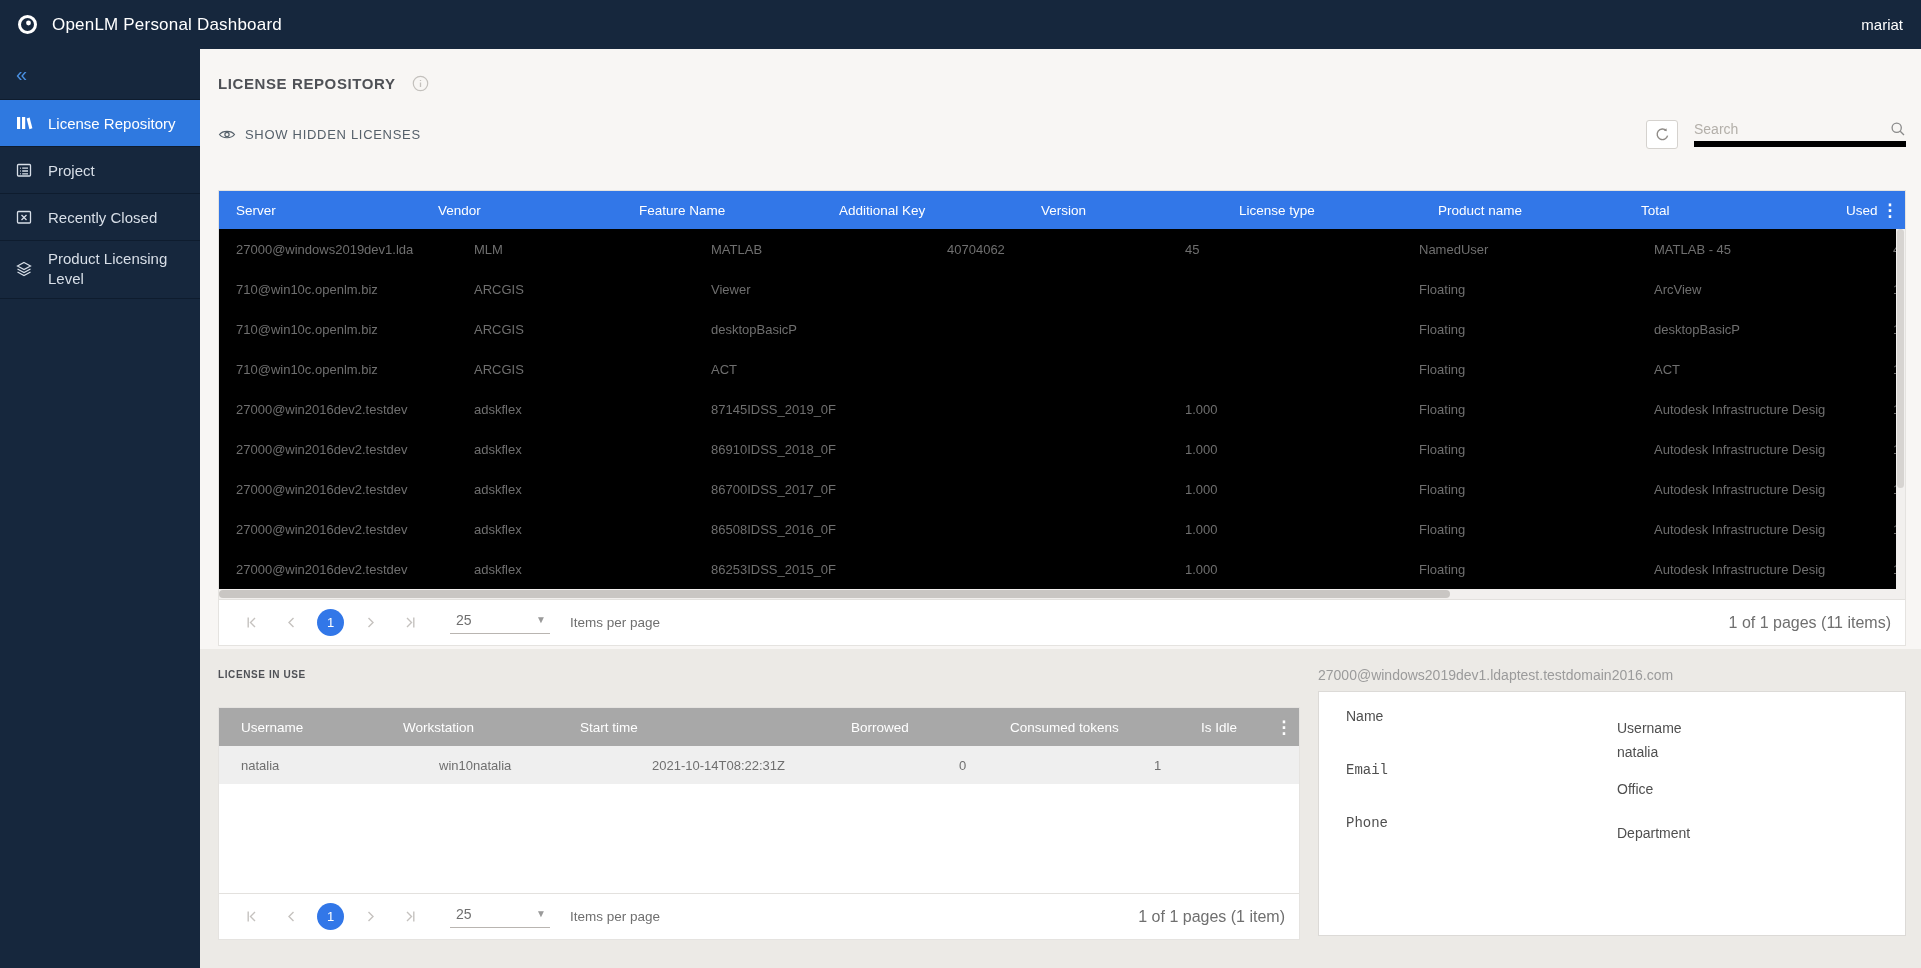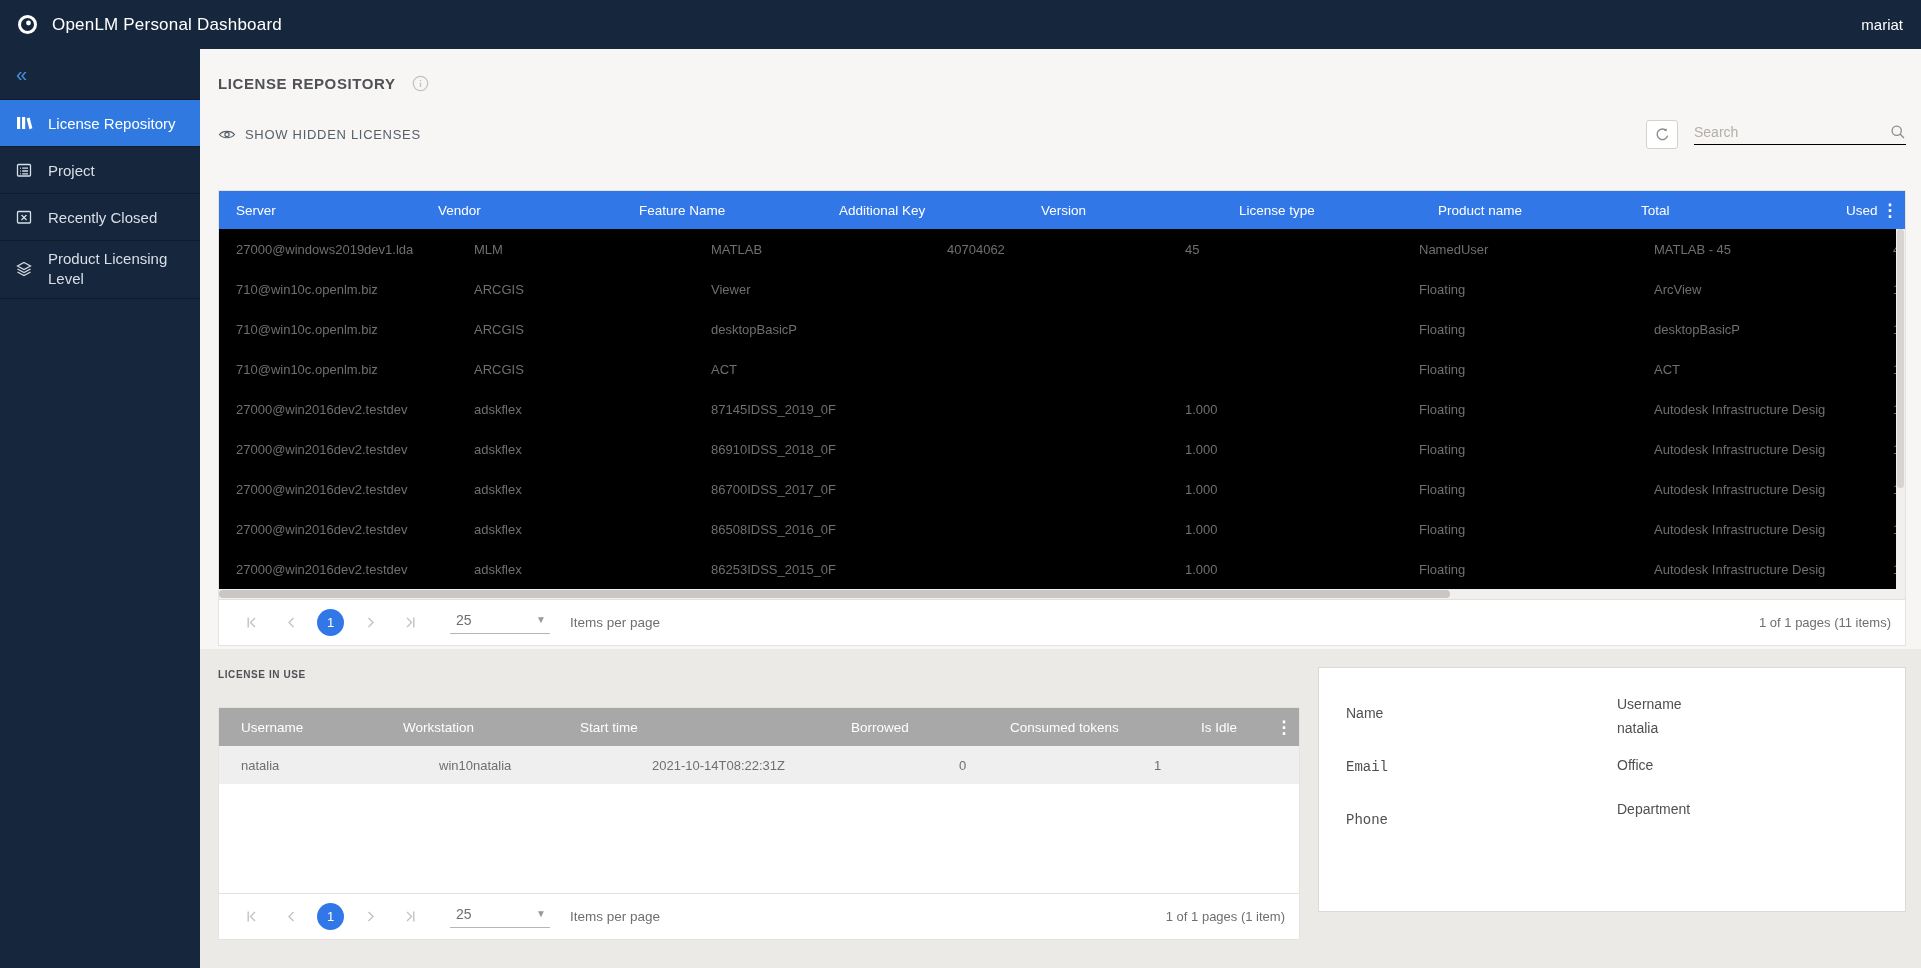--- a/index.html
+++ b/index.html
@@ -29,21 +29,21 @@
   .page-title { font-size:15px; font-weight:700; letter-spacing:.6px; color:#4F5156; }
   .info-ico { margin-left:16px; display:flex; cursor:pointer; }
 
   .toolbar { display:flex; align-items:center; margin:26px 15px 0 18px; height:32px; }
   .show-hidden { display:flex; align-items:center; gap:9px; color:#55606A; font-size:13px;
                  letter-spacing:.7px; cursor:pointer; }
   .toolbar .spacer { flex:1; }
   .refresh-btn { width:32px; height:29px; border:1px solid #D5D2CE; border-radius:3px; background:#fff;
                  display:flex; align-items:center; justify-content:center; cursor:pointer; }
   .searchbox { display:flex; align-items:flex-end; margin-left:16px; width:212px;
-               border-bottom:1px solid #000000; padding-bottom:4px; }
+               border-bottom:6px solid #000000; padding-bottom:4px; }
   .searchbox input { border:none; outline:none; background:transparent; flex:1; font-size:14px;
                      color:#555; font-family:"Liberation Sans",sans-serif; }
   .searchbox input::placeholder { color:#B3AFA9; }
 
   
   .card { background:#000000; border:1px solid #E5E3E0; }
   .t1 { position:absolute; left:18px; top:141px; width:1688px; }
   .thead { display:flex; align-items:center; position:relative; }
   .t1 .thead { background:#3277E8; height:38px; }
   .thead .cell { color:#fff; font-size:13.5px; cursor:pointer; }
@@ -74,21 +74,21 @@
             margin-right:12px; cursor:pointer; }
   .pg-num { width:27px; height:27px; border-radius:50%; background:#3277E8; color:#fff;
             display:flex; align-items:center; justify-content:center; font-size:13px;
             margin-right:12px; cursor:pointer; }
   .pgsize { display:flex; align-items:center; justify-content:space-between; width:100px;
             border-bottom:1px solid #B9B5B1; padding:0 4px 5px 6px; margin:0 20px 0 14px;
             cursor:pointer; }
   .pgsize .val { font-size:14px; color:#6F6F6F; }
   .pgsize .caret { font-size:10px; color:#9A9A9A; }
   .pg-items { font-size:13.5px; color:#6F6F6F; }
-  .pg-summary { margin-left:auto; font-size:13px; color:#6F6F6F;text-align:right; }
+  .pg-summary { margin-left:auto; font-size:16px; color:#6F6F6F;text-align:right; }
 
   
   .band { position:absolute; left:0; right:0; top:600px; bottom:0; background:#ECEAE6; }
   .band .section-title { position:absolute; left:18px; top:20px; font-size:10px; font-weight:700;
                          letter-spacing:.6px; color:#4F5156; }
   .t2 { position:absolute; left:18px; top:58px; width:1082px; height:233px;
         display:flex; flex-direction:column; }
   .t2 .thead { background:#A8A8A8; height:38px; }
   .t2 .trow { height:38px; background:#EFEFEF; }
   .t2 .cell { padding-left:22px; }
@@ -96,21 +96,21 @@
   .t2 .cell:nth-child(3){width:271px;} .t2 .cell:nth-child(4){width:159px;}
   .t2 .cell:nth-child(5){width:213px;}
   .t2 .cell:nth-child(6){width:98px; text-align:left; padding:0 30px 0 0;}
   .t2 .filler { flex:1; background:#fff; }
 
   .detail-wrap { position:absolute; left:1118px; top:18px; width:588px; }
   .detail-server { font-size:14px; color:#9B9B9B; margin-bottom:8px; white-space:nowrap; }
   .detail-card { background:#fff; border:1px solid #DCDAD7; height:245px; position:relative;
                  font-size:14px; color:#4F4F4F; }
   .d-left { position:absolute; left:27px; top:0; }
-  .d-left div { margin-top:37px; }
+  .d-left div { margin-top:16px; }
   .d-left .gap { margin-top:24px;font-family:Liberation Mono, monospace; }
   .d-right { position:absolute; left:298px; top:0; }
   .d-right div { margin-top:28px; }
   .d-right .val { margin-top:8px; }
   .d-right .gap { margin-top:21px; }
 
   svg { display:block; }
 </style>
 </head>
 <body>
@@ -421,20 +421,21 @@
           <span class="pgsize">
             <span class="val">25</span>
             <span class="caret">▼</span>
           </span>
           <span class="pg-items">Items per page</span>
           <span class="pg-summary">1 of 1 pages (1 item)</span>
         </div>
       </div>
 
       <div class="detail-wrap">
+        <div class="detail-server">27000@windows2019dev1.ldaptest.testdomain2016.com</div>
         <div class="detail-card">
           <div class="d-left">
             <div>Name</div>
             <div class="gap" style="margin-top:38px;">Email</div>
             <div class="gap" style="margin-top:37px;">Phone</div>
           </div>
           <div class="d-right">
             <div>Username</div>
             <div class="val">natalia</div>
             <div class="gap">Office</div>

